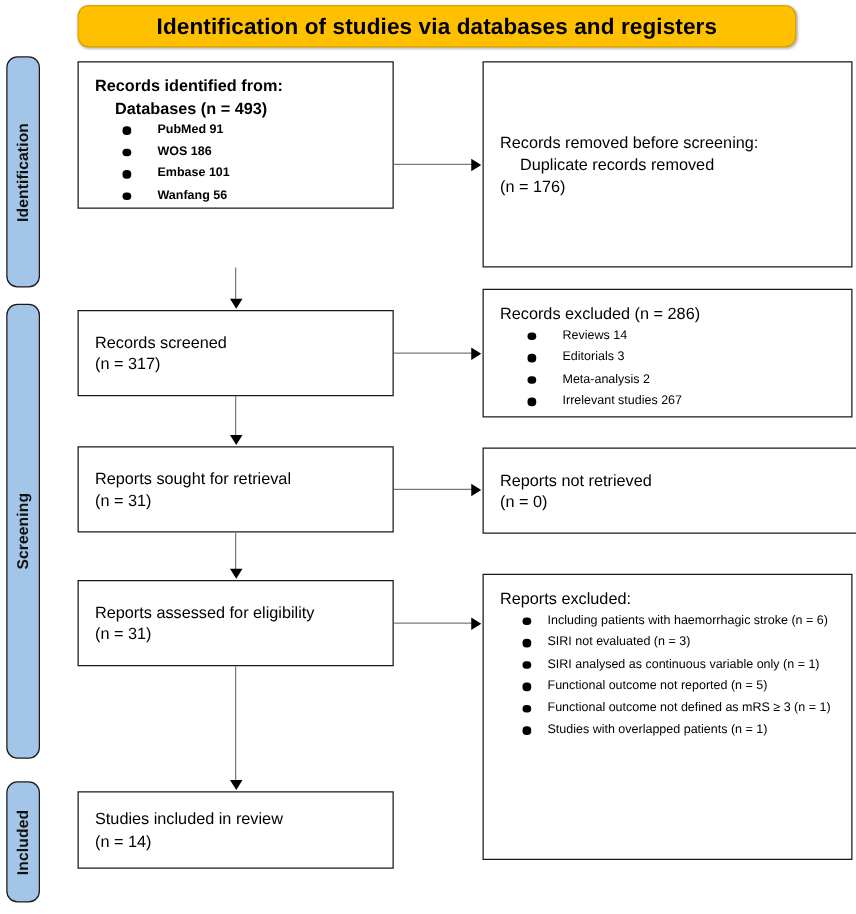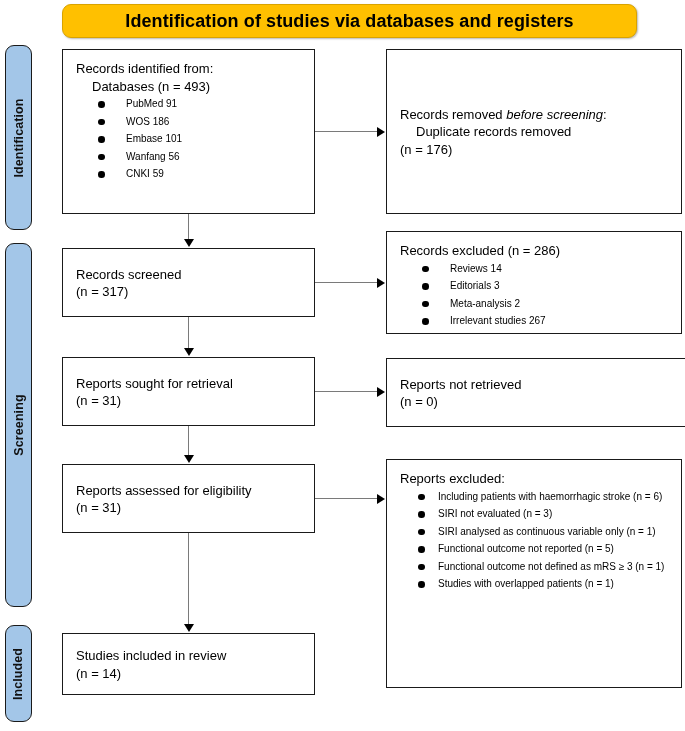--- a/index.html
+++ b/index.html
@@ -83,21 +83,21 @@
   .flow-box.align-top .box-inner {
     top: 10px;
     transform: none;
   }
   .line {
     font-size: 13px;
     line-height: 17.5px;
     white-space: nowrap;
   }
   .indent1 { padding-left: 16px; }
-  .ital { font-style: italic; }
+  .ital { }
 
   
   ul.bullets {
     list-style: none;
     margin: 0;
     padding: 0;
   }
   ul.bullets > li {
     position: relative;
     padding-left: 50px;
@@ -112,21 +112,21 @@
     top: 6px;
     width: 6.5px;
     height: 6.5px;
     background: #000;
     border-radius: 50%;
   }
   ul.bullets.tight > li { padding-left: 38px; }
   ul.bullets.tight > li::before { left: 18px; }
 
   
-  #box-identified { left: 62px;  top: 49px;  width: 253px; height: 165px; }
+  #box-identified { left: 62px;  top: 49px;  width: 253px; height: 118px; font-weight: bold; }
   #box-screened   { left: 62px;  top: 248px; width: 253px; height: 69px;  }
   #box-sought     { left: 62px;  top: 357px; width: 253px; height: 69px;  }
   #box-assessed   { left: 62px;  top: 464px; width: 253px; height: 69px;  }
   #box-included   { left: 62px;  top: 633px; width: 253px; height: 62px; text-decoration: underline;  }
 
   
   #box-removed    { left: 386px; top: 49px;  width: 296px; height: 165px; }
   #box-excluded-records { left: 386px; top: 231px; width: 296px; height: 103px; }
   #box-not-retrieved    { left: 386px; top: 358px; width: 328px; height: 69px; }
   #box-excluded-reports { left: 386px; top: 459px; width: 296px; height: 229px; }
@@ -173,21 +173,20 @@
 
 <div id="box-identified" class="flow-box align-top">
   <div class="box-inner">
     <div class="line">Records identified from:</div>
     <div class="line indent1">Databases (n = 493)</div>
     <ul class="bullets">
       <li>PubMed 91</li>
       <li>WOS 186</li>
       <li>Embase 101</li>
       <li>Wanfang 56</li>
-      <li>CNKI 59</li>
     </ul>
   </div>
 </div>
 
 <div id="box-screened" class="flow-box">
   <div class="box-inner">
     <div class="line">Records screened</div>
     <div class="line">(n = 317)</div>
   </div>
 </div>

